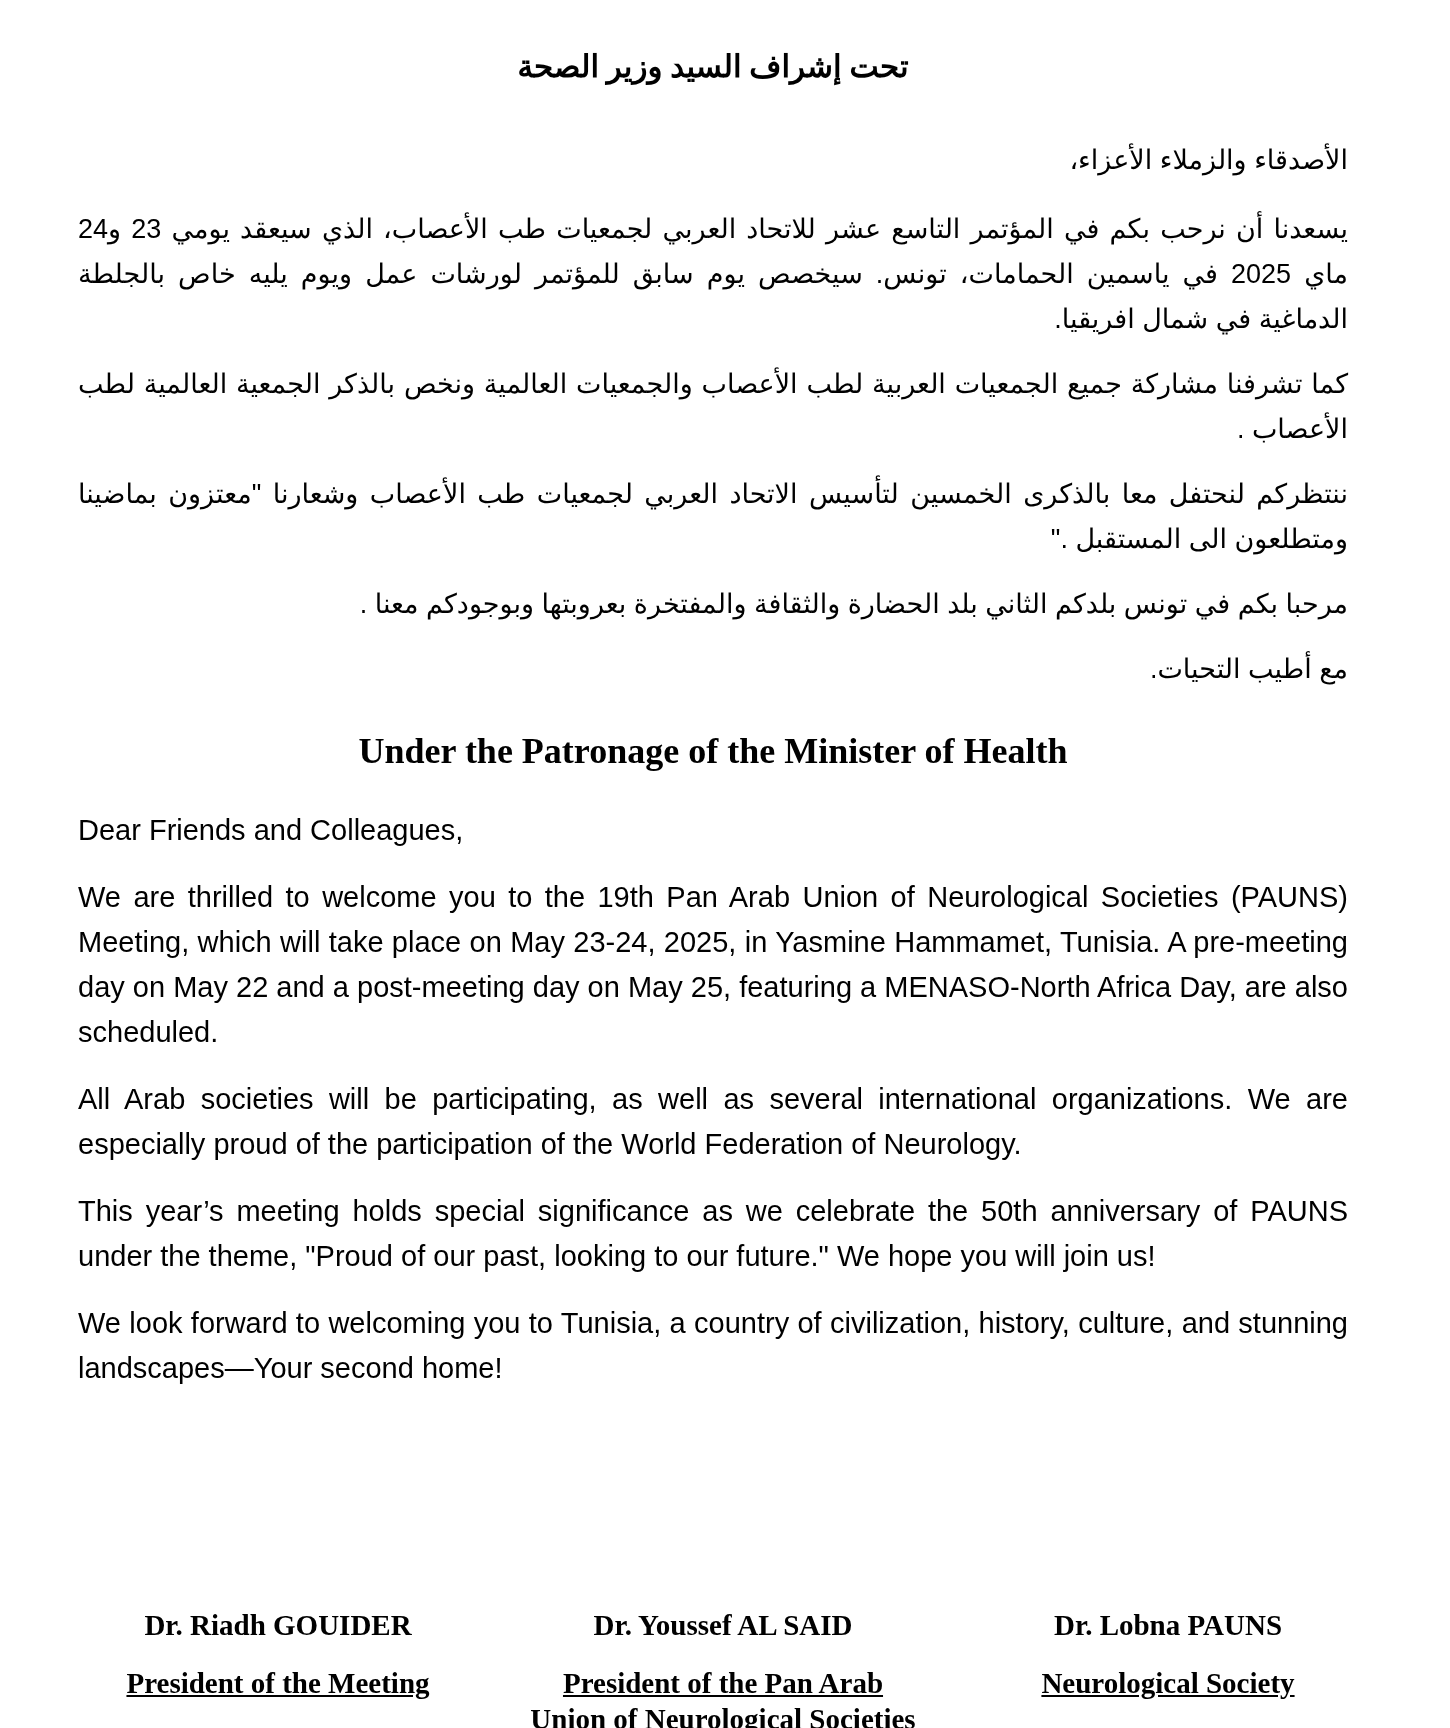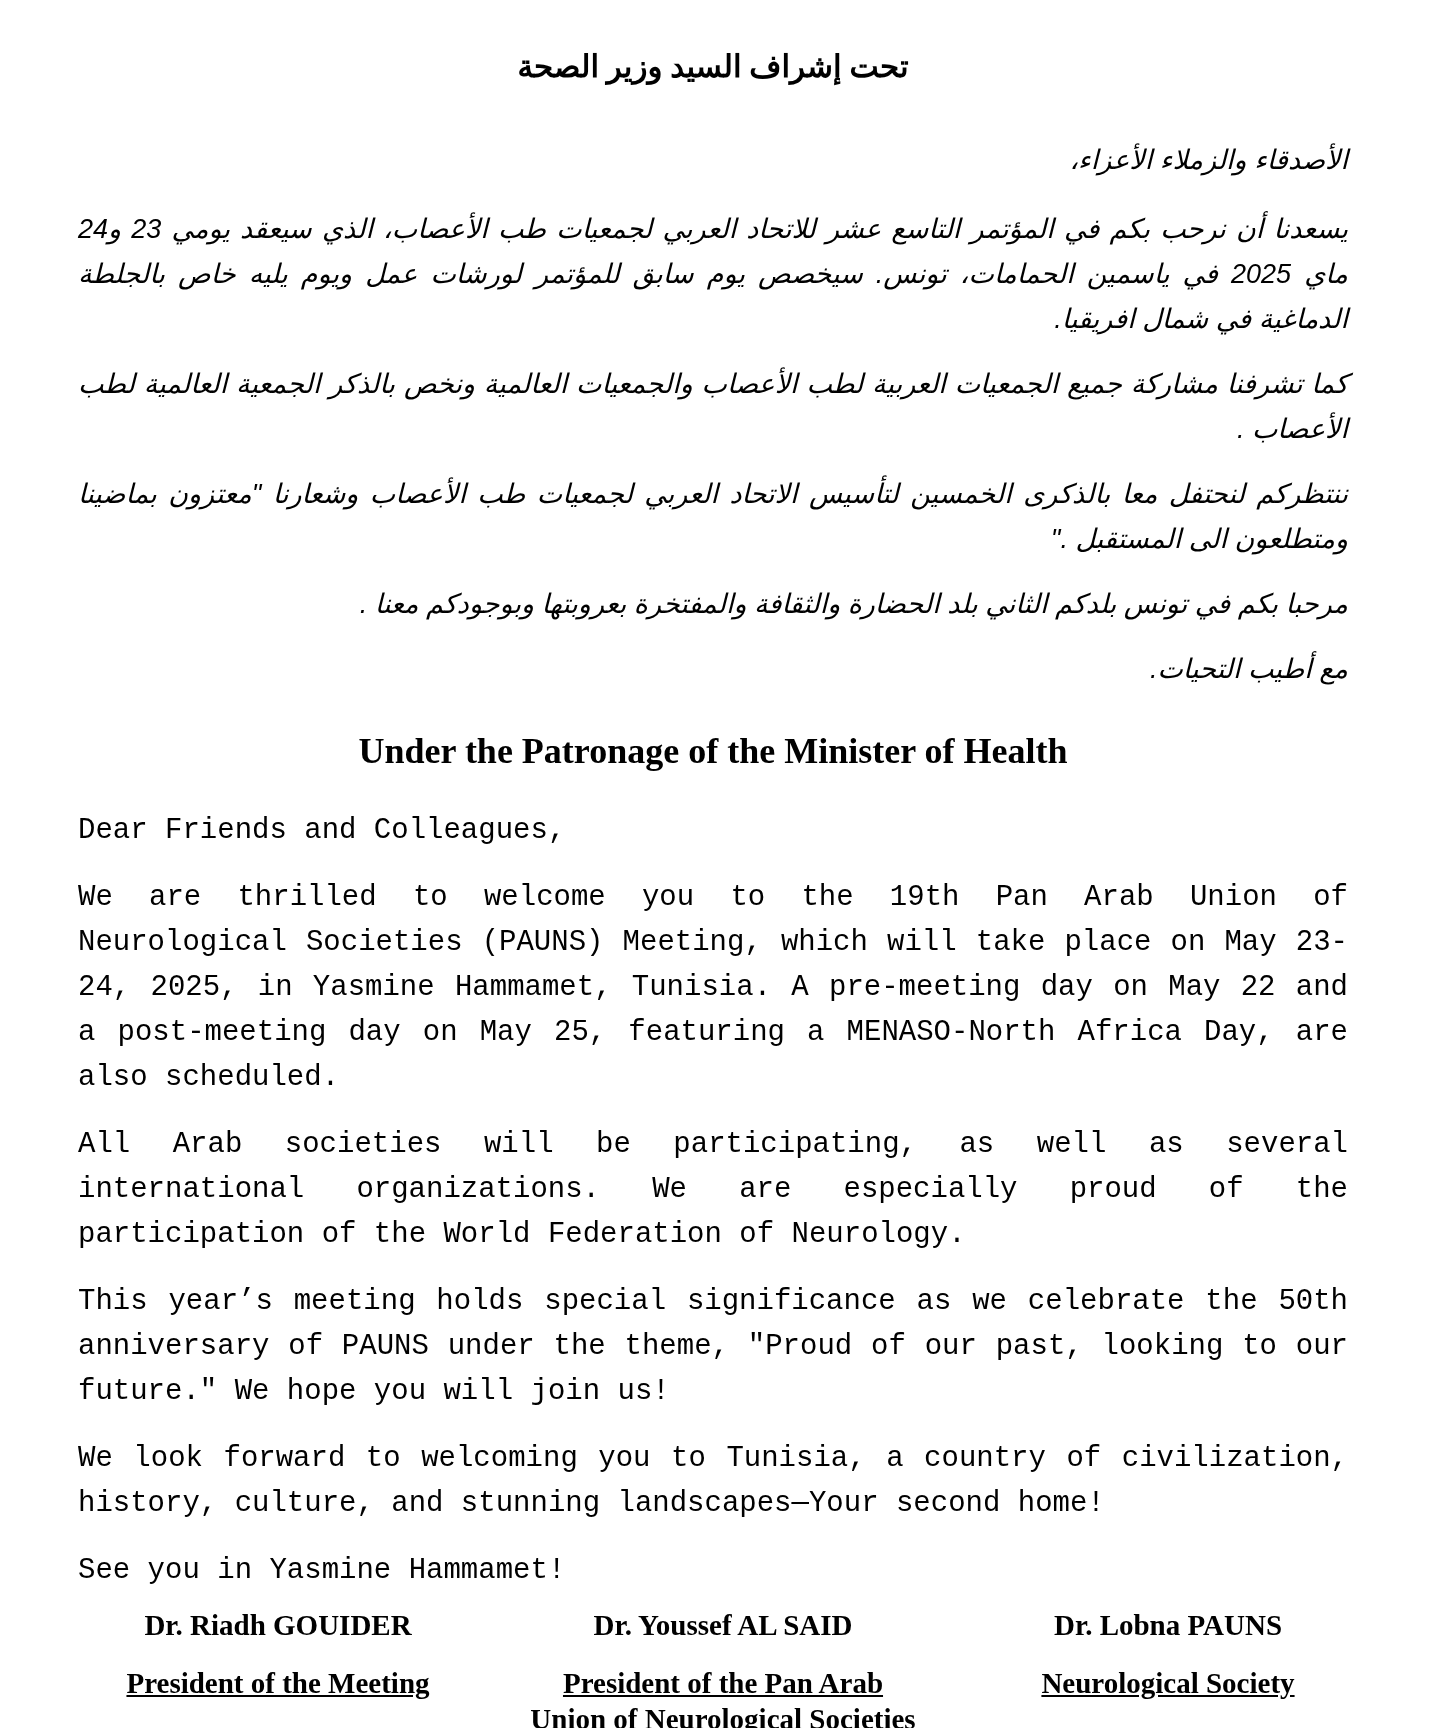--- a/index.html
+++ b/index.html
@@ -6,31 +6,31 @@
   body { width: 1450px; height: 1728px; overflow: hidden; position: relative; color: #000; }
   .page { position: absolute; left: 78px; top: 0; width: 1270px; }
   .ar-title {
     position: absolute; top: 48px; left: 0; width: 1270px; text-align: center;
     font-family: Liberation Serif, serif; font-weight: bold; font-size: 31px;
     direction: rtl;
   }
   .ar-block {
     position: absolute; top: 138px; left: 0; width: 1270px;
     direction: rtl; text-align: justify;
-    font-family: "Liberation Sans", sans-serif; font-size: 27px; line-height: 45px; font-style: italic;
+    font-family: "Liberation Sans", sans-serif; font-size: 27px; line-height: 45px;
   }
   .ar-block p { margin: 0 0 20px 0; }
   .ar-block p.greet { margin-bottom: 24px; }
   .en-title {
     position: absolute; top: 722px; left: 0; width: 1270px; text-align: center;
     font-family: "Liberation Serif", serif; font-weight: bold; font-size: 36px; margin-top: 8px;
   }
   .en-block {
     position: absolute; top: 808px; left: 0; width: 1270px;
-    font-family: Liberation Mono, monospace; font-size: 29px; line-height: 45px;
+    font-family: Liberation Sans, sans-serif; font-size: 29px; line-height: 45px;
     text-align: justify;
   }
   .en-block p { margin: 0 0 22px 0; }
   .sigs {
     position: absolute; top: 1605px; left: 0; width: 1290px;
     display: flex; justify-content: space-between;
     font-family: "Liberation Serif", serif; font-weight: bold; font-size: 29px;
   }
   .sig { text-align: center; width: 400px; }
   .sig .name { height: 40px; line-height: 40px; margin-bottom: 20px; }
@@ -53,21 +53,20 @@
   </div>
 
   <div class="en-title">Under the Patronage of the Minister of Health</div>
 
   <div class="en-block">
     <p>Dear Friends and Colleagues,</p>
     <p>We are thrilled to welcome you to the 19th Pan Arab Union of Neurological Societies (PAUNS) Meeting, which will take place on May 23-24, 2025, in Yasmine Hammamet, Tunisia. A pre-meeting day on May 22 and a post-meeting day on May 25, featuring a MENASO-North Africa Day, are also scheduled.</p>
     <p>All Arab societies will be participating, as well as several international organizations. We are especially proud of the participation of the World Federation of Neurology.</p>
     <p>This year’s meeting holds special significance as we celebrate the 50th anniversary of PAUNS under the theme, "Proud of our past, looking to our future." We hope you will join us!</p>
     <p>We look forward to welcoming you to Tunisia, a country of civilization, history, culture, and stunning landscapes—Your second home!</p>
-    <p>See you in Yasmine Hammamet!</p>
   </div>
 
   <div class="sigs">
     <div class="sig">
       <div class="name">Dr. Riadh GOUIDER</div>
       <div class="role">President of the Meeting</div>
       <div class="role"></div>
     </div>
     <div class="sig">
       <div class="name">Dr. Youssef AL SAID</div>

